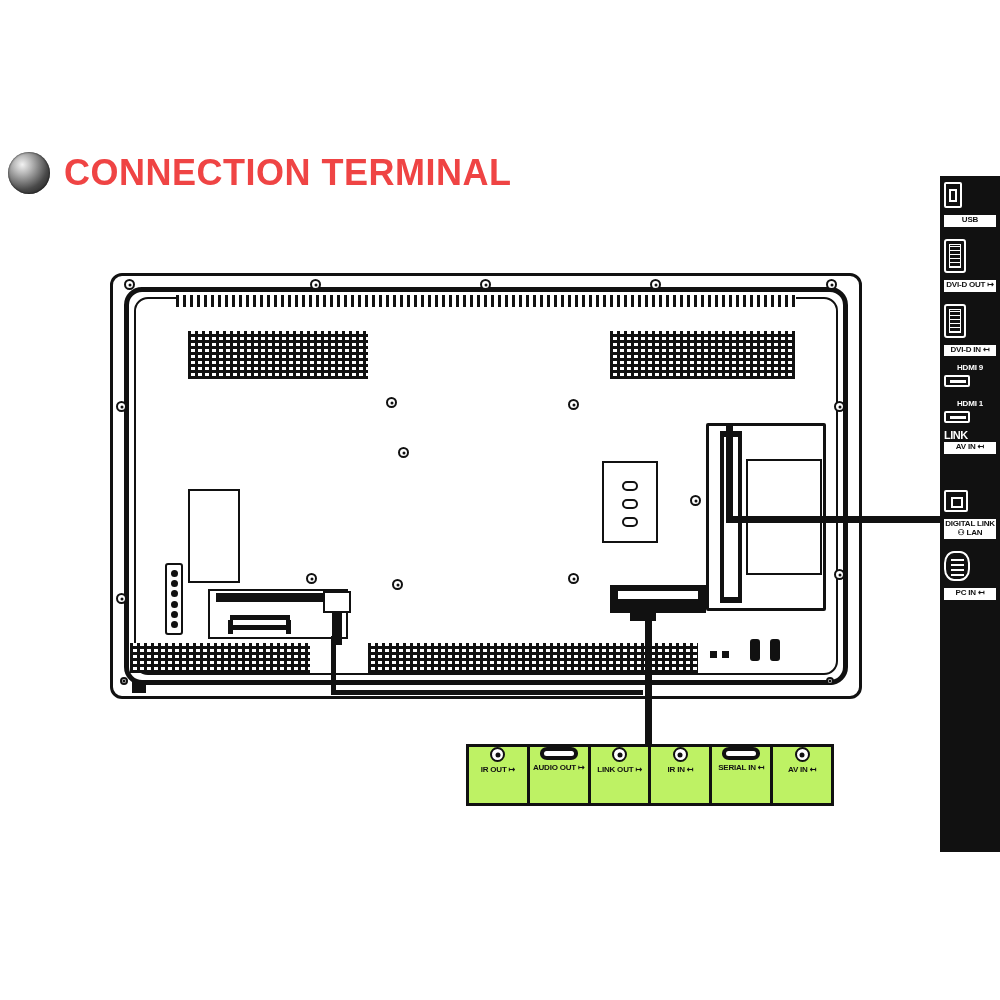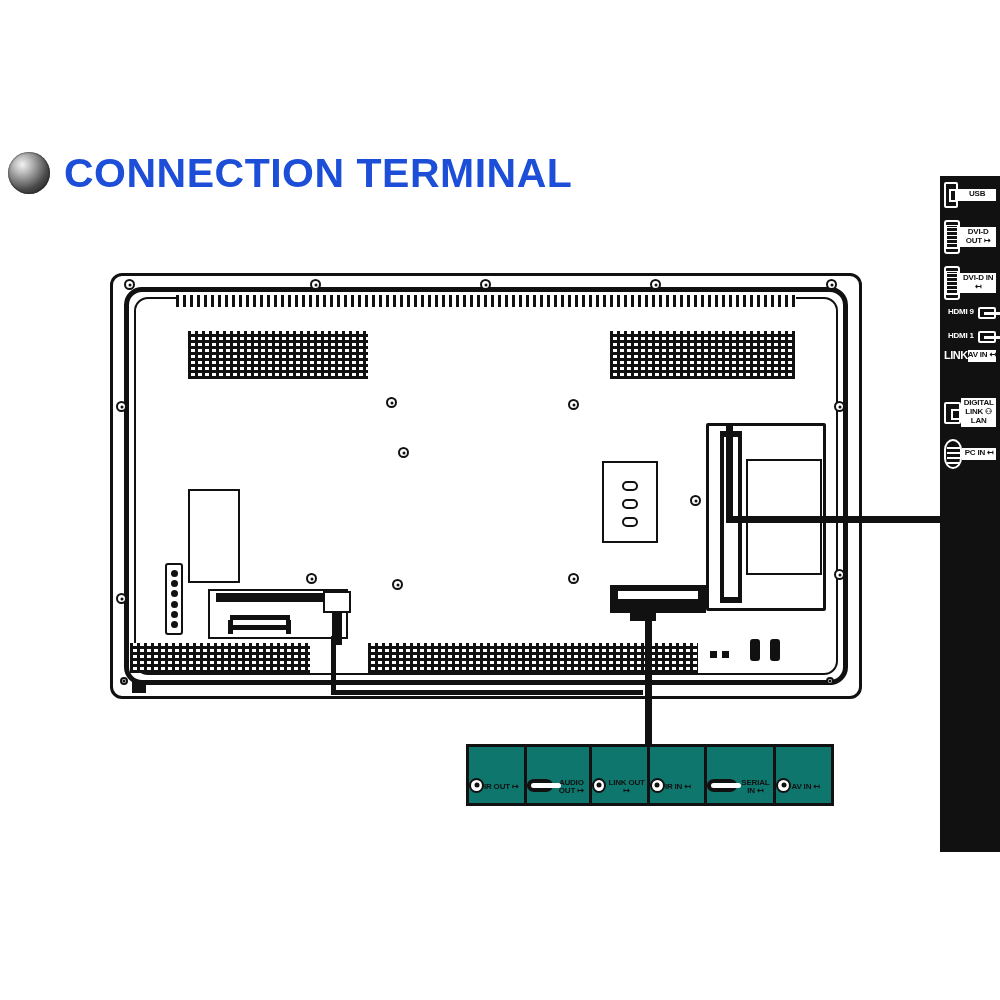--- a/index.html
+++ b/index.html
@@ -33,24 +33,24 @@
   }
   .title-bullet {
     width: 42px;
     height: 42px;
     border-radius: 50%;
     background: radial-gradient(circle at 34% 30%, #f2f2f2 0%, #b9b9b9 22%, #4a4a4a 62%, #111 100%);
     box-shadow: inset 0 0 2px #000;
     flex: 0 0 auto;
   }
   .title-text {
-    font-size: 41px;
+    font-size: 36px;
     font-weight: bold;
     letter-spacing: 0.5px;
-    color: #1d4ed8;
+    color: #ef4444;
     line-height: 1;
     white-space: nowrap;
   }
 
   
   .panel {
     position: absolute;
     left: 110px;
     top: 273px;
     width: 752px;
@@ -160,26 +160,26 @@
     width: 368px;
     height: 62px;
     background: #111;
     display: flex;
     box-sizing: border-box;
     padding: 3px;
     gap: 3px;
   }
   .strip-cell {
     flex: 1 1 0;
-    background: #0f766e;
-    display: flex;
-    flex-direction: row;
+    background: #bef264;
+    display: flex;
+    flex-direction: column;
     align-items: center;
     justify-content: flex-start;
-    padding-top: 20px;
+    padding-top: 0;
     box-sizing: border-box;
   }
   .strip-cell .lbl {
     font-size: 8px;
     font-weight: bold;
     color: #111;
     text-align: center;
     line-height: 1.05;
     margin-top: 4px;
     letter-spacing: -0.2px;
@@ -226,21 +226,22 @@
     background: #111;
     box-sizing: border-box;
     padding: 6px 4px;
     display: flex;
     flex-direction: column;
     align-items: center;
   }
   .col-item {
     width: 100%;
     display: flex;
-    align-items: center;
+    flex-direction: column;
+    align-items: flex-start;
   }
   .col-label {
     font-size: 8px;
     font-weight: bold;
     color: #111;
     background: #fff;
     width: 100%;
     text-align: center;
     line-height: 1.1;
     padding: 1px 0 2px;

